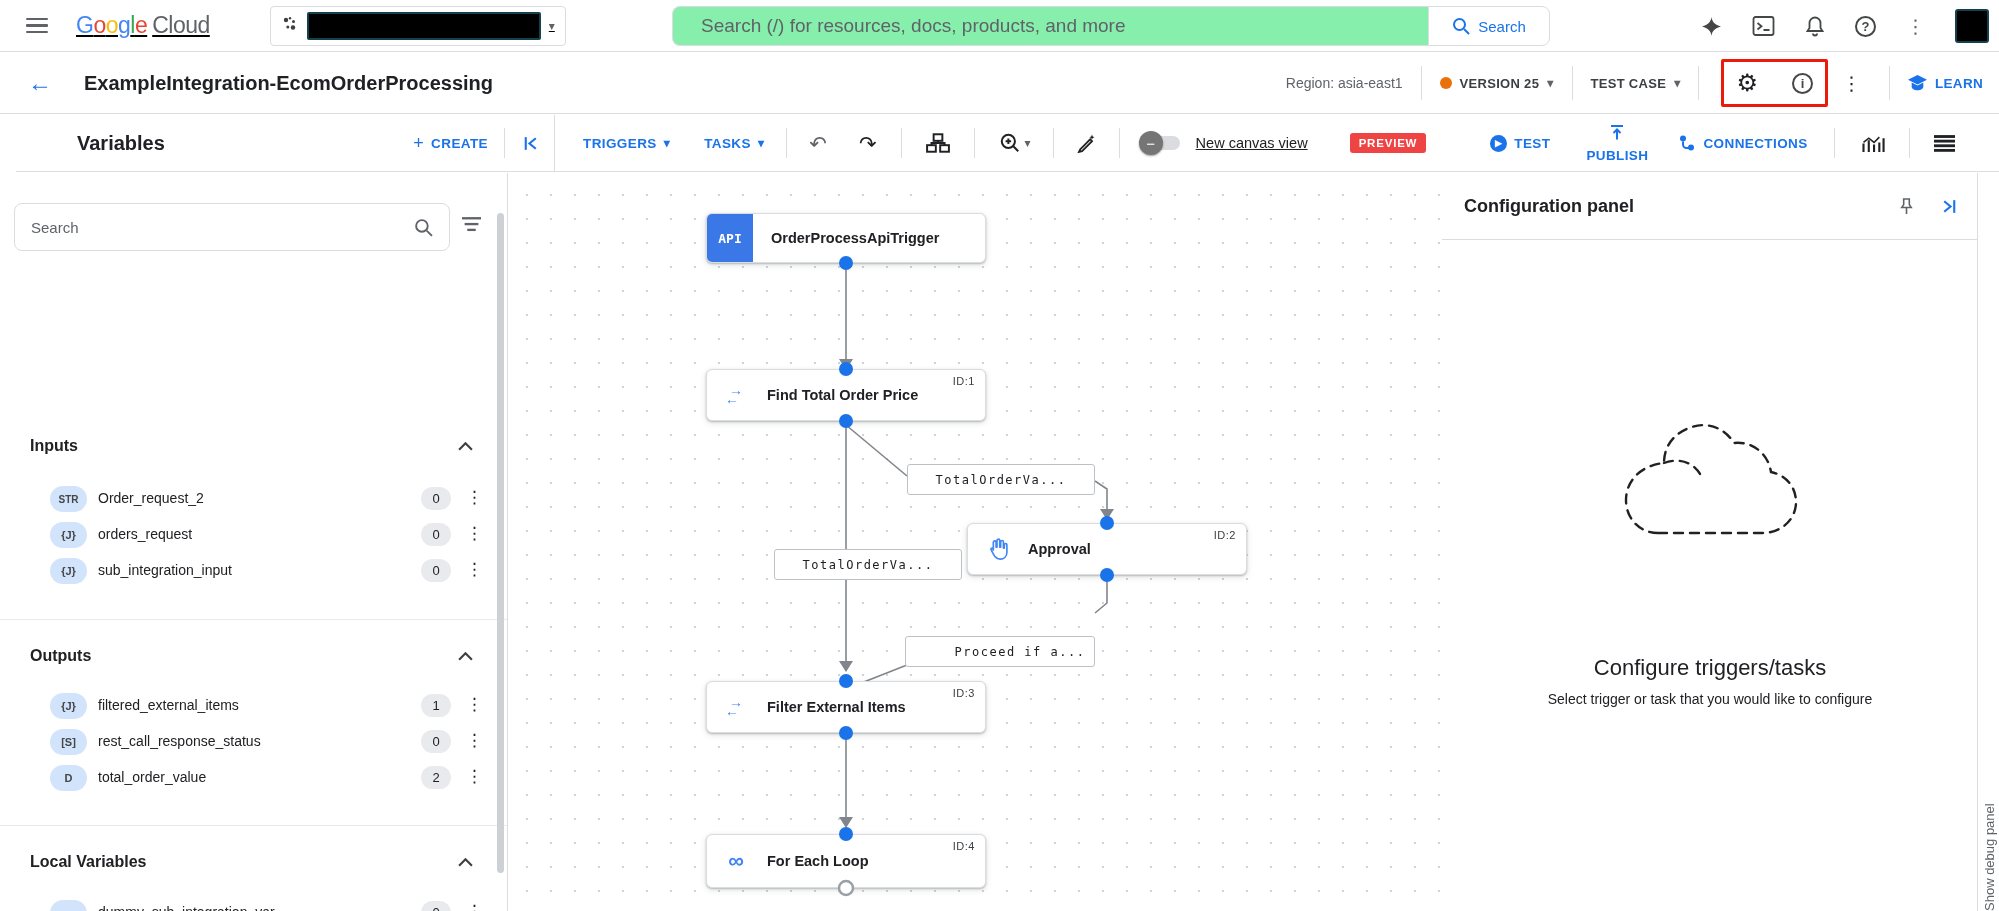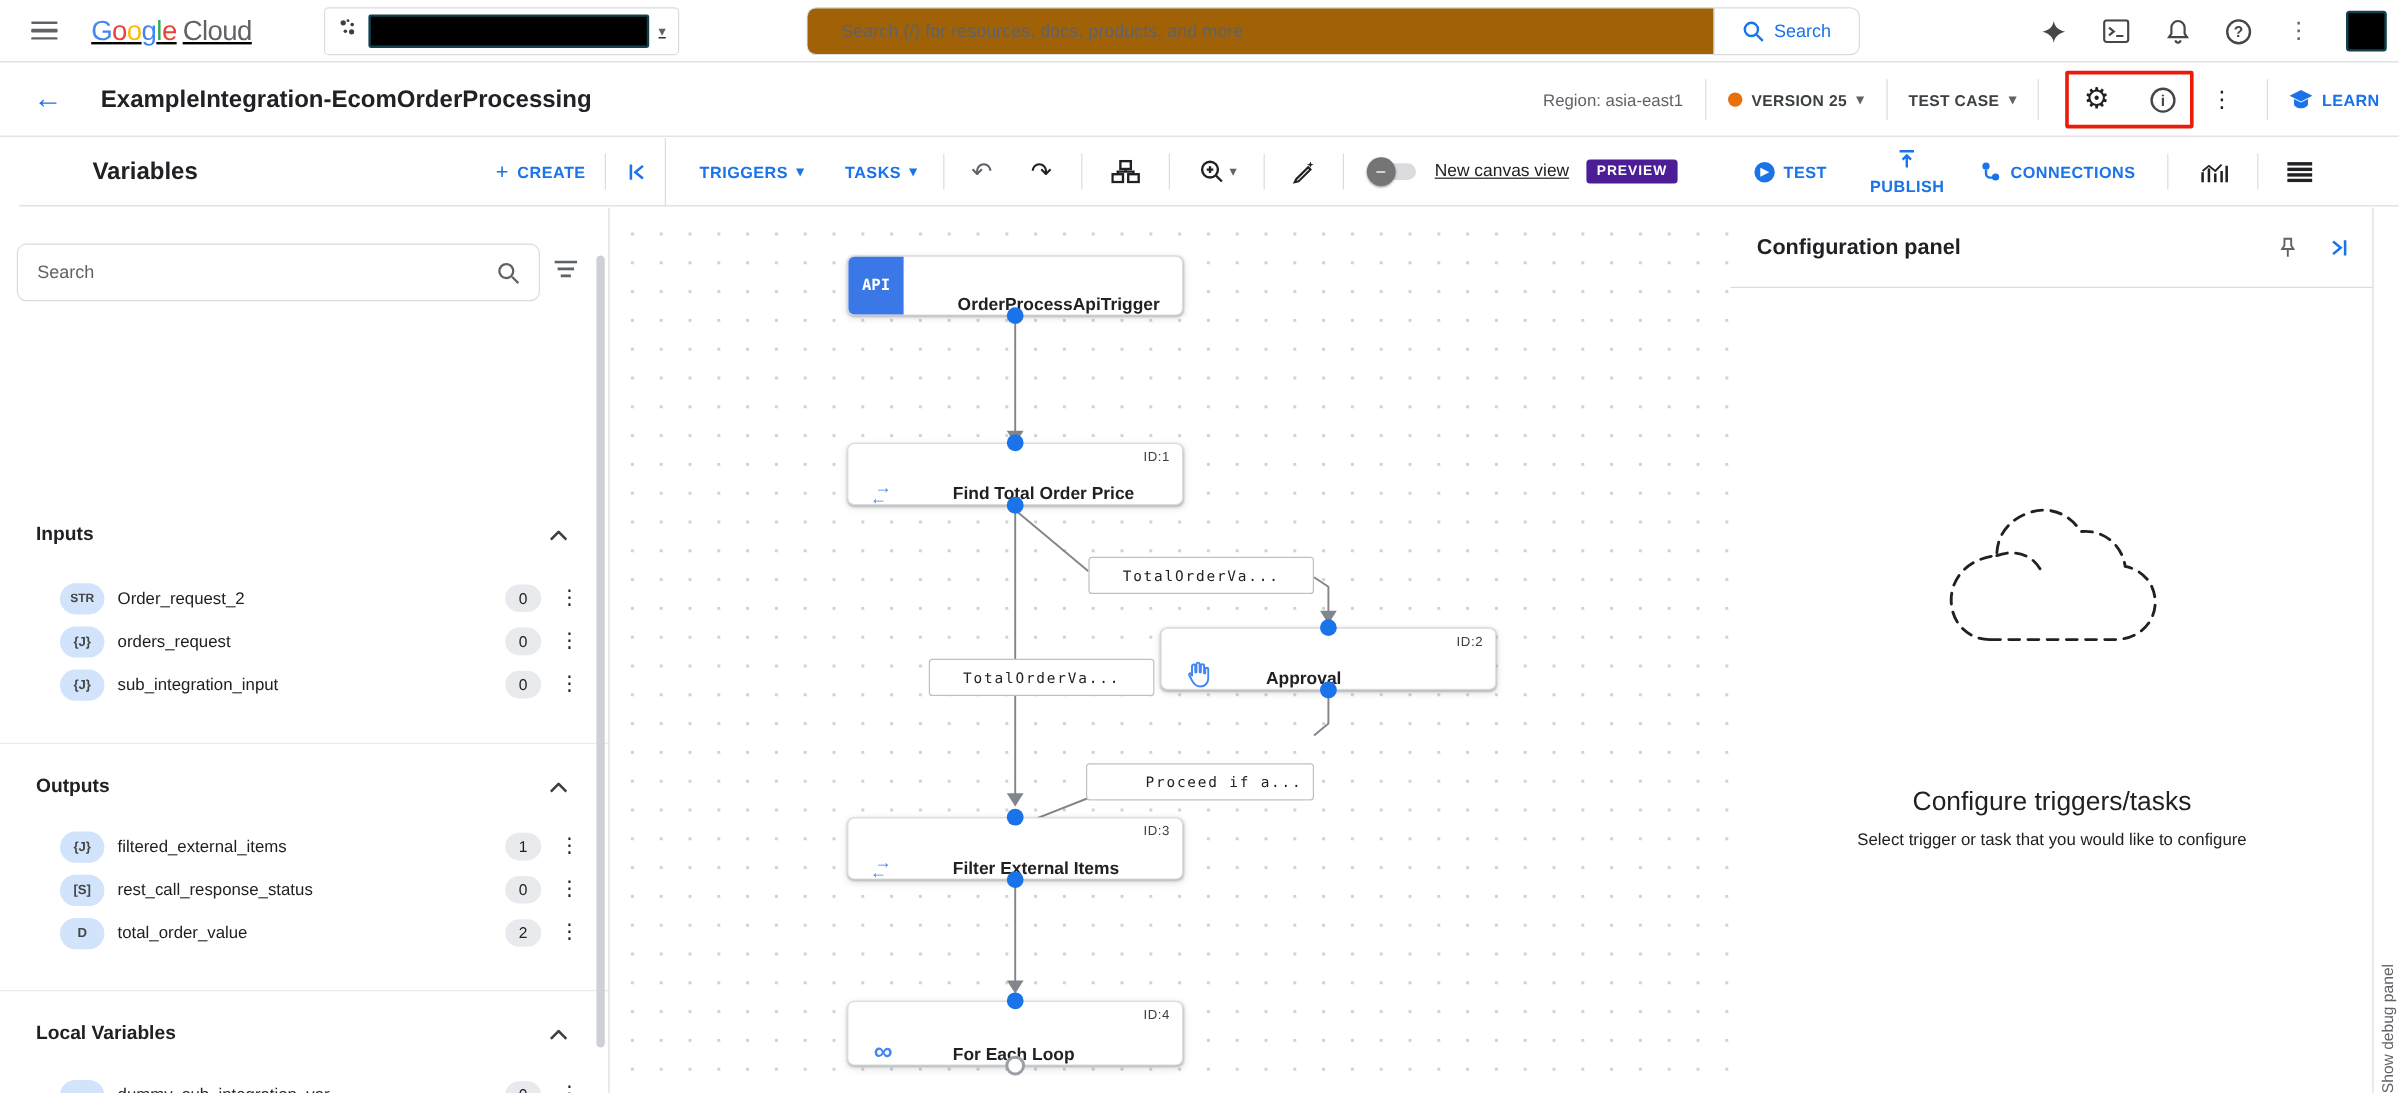--- a/index.html
+++ b/index.html
@@ -10,21 +10,21 @@
   .topbar { position:absolute; top:0; left:0; width:100%; height:52px; background:#fff; border-bottom:1px solid #dadce0; display:flex; align-items:center;text-decoration:underline; }
   .hamburger { width:22px; height:16px; margin-left:26px; display:flex; flex-direction:column; justify-content:space-between; cursor:pointer; }
   .hamburger i { display:block; height:2.4px; background:#5f6368; border-radius:1px; }
   .gc-logo { margin-left:28px; font-size:23px; letter-spacing:-0.5px; white-space:nowrap; }
   .gc-logo .c1{color:#4285F4}.gc-logo .c2{color:#EA4335}.gc-logo .c3{color:#FBBC05}.gc-logo .c4{color:#4285F4}.gc-logo .c5{color:#34A853}.gc-logo .c6{color:#EA4335}
   .gc-logo .cloud { color:#5f6368; margin-left:5px; }
   .proj-select { margin-left:60px; width:296px; height:40px; border:1px solid #dadce0; border-radius:4px; display:flex; align-items:center; padding:0 10px; cursor:pointer; }
   .proj-redacted { flex:1; height:28px; margin:0 8px; background:#000; border:2px solid #11424e; border-radius:2px; }
   .caret { font-size:12px; color:#5f6368; }
   .search-wrap { position:absolute; left:672px; top:6px; display:flex; }
-  .search-field { width:756px; height:40px; border:1px solid #dadce0; border-right:none; border-radius:8px 0 0 8px; padding:0 28px; font-size:15px; color:#202124; outline:none; background:#a16207; font-family:"Liberation Sans",sans-serif; }
+  .search-field { width:756px; height:40px; border:1px solid #dadce0; border-right:none; border-radius:8px 0 0 8px; padding:0 28px; font-size:19px; color:#202124; outline:none; background:#86efac; font-family:"Liberation Sans",sans-serif; }
   .search-field::placeholder { color:#5f6368; }
   .search-btn { width:122px; height:40px; border:1px solid #dadce0; border-radius:0 8px 8px 0; background:#fff; display:flex; align-items:center; justify-content:center; gap:8px; color:#1a73e8; font-size:15px; cursor:pointer; }
   .top-icons { position:absolute; right:10px; top:0; height:52px; display:flex; align-items:center; gap:30px; }
   .icon-btn { background:none; border:none; cursor:pointer; display:flex; align-items:center; justify-content:center; color:#444746; }
   .help-circle,.info-circle { width:21px; height:21px; border:2px solid #444746; border-radius:50%; font-size:13px; font-weight:bold; color:#444746; display:flex; align-items:center; justify-content:center; }
   .overflow-dots { font-size:19px; color:#5f6368; line-height:1; }
   .avatar { width:34px; height:34px; background:#000; border:2px solid #11424e; border-radius:3px; cursor:pointer; }
 
   
   .navbar { position:absolute; top:53px; left:0; width:100%; height:61px; background:#fff; border-bottom:1px solid #dadce0; display:flex; align-items:center; }
@@ -47,21 +47,21 @@
   .plus-glyph { font-size:18px; font-weight:normal; }
   .tb-sep { width:1px; height:30px; background:#dadce0; margin:0 16px; align-self:center; }
   .collapse-left { background:none; border:none; cursor:pointer; margin-right:14px; display:flex; }
   .tb-canvas { flex:1; display:flex; align-items:center; }
   .dd-btn { display:flex; align-items:center; gap:7px; background:none; border:none; color:#1a73e8; font-size:13.5px; font-weight:bold; letter-spacing:.4px; cursor:pointer; }
   .tool-ic { background:none; border:none; cursor:pointer; display:flex; align-items:center; gap:4px; color:#5f6368; }
   .undo-glyph,.redo-glyph { font-size:21px; color:#5f6368; line-height:1; }
   .toggle { width:38px; height:14px; background:#dadce0; border-radius:7px; position:relative; cursor:pointer; flex:none; }
   .toggle .knob { position:absolute; left:-3px; top:-5px; width:24px; height:24px; border-radius:50%; background:#757575; color:#fff; font-size:15px; display:flex; align-items:center; justify-content:center; box-shadow:0 1px 2px rgba(0,0,0,.4); }
   .toggle-label { font-size:14.5px; color:#202124; margin:0 14px 0 16px;text-decoration:underline; }
-  .preview-badge { background:#4c1d95; color:#fff; font-size:11.5px; font-weight:bold; letter-spacing:.8px; padding:4px 9px; border-radius:3px; }
+  .preview-badge { background:#ef4444; color:#fff; font-size:11.5px; font-weight:bold; letter-spacing:.8px; padding:4px 9px; border-radius:3px;margin-left:28px; }
   .play-circle { width:17px; height:17px; border-radius:50%; background:#1a73e8; color:#fff; font-size:9px; display:flex; align-items:center; justify-content:center; }
 
   
   .content { position:absolute; top:173px; left:0; width:1999px; height:738px; }
 
   
   .sidebar { position:absolute; left:0; top:0; width:508px; height:738px; background:#fff; border-right:1px solid #dadce0; overflow:hidden; }
   .sb-search { position:absolute; left:14px; top:30px; width:436px; height:48px; border:1px solid #dadce0; border-radius:8px; display:flex; align-items:center; padding:0 16px; }
   .sb-search input { flex:1; border:none; outline:none; font-size:15px; color:#202124; font-family:"Liberation Sans",sans-serif; }
   .sb-search input::placeholder { color:#5f6368; }
@@ -74,21 +74,21 @@
   .count-pill { position:absolute; left:421px; top:6px; width:30px; height:23px; background:#e9eaed; border-radius:12px; font-size:13px; color:#202124; display:flex; align-items:center; justify-content:center; }
   .row-dots { position:absolute; left:466px; top:5px; font-size:17px; color:#202124; background:none; border:none; cursor:pointer; line-height:1.4; }
   .sb-divider { position:absolute; left:0; width:507px; height:1px; background:#e8eaed; }
   .cut-pill { position:absolute; left:50px; top:730px; width:37px; height:26px; background:#d2e3fc; border-radius:13px; }
   .sb-scroll { position:absolute; right:3px; top:40px; width:7px; height:660px; background:#cdd1d6; border-radius:4px; }
 
   
   .canvas { position:absolute; left:509px; top:0; width:933px; height:738px; background:#fff; background-image:radial-gradient(circle, #ced3d9 1.3px, transparent 1.5px); background-size:24px 24px; background-position:6px 10px; }
   .edges { position:absolute; left:0; top:0; z-index:1; }
   .dots-layer { position:absolute; left:0; top:0; z-index:4; pointer-events:none; }
-  .node { position:absolute; z-index:3; width:280px; height:52px; background:#fff; border:1px solid #dadce0; border-radius:6px; box-shadow:0 1px 2px rgba(60,64,67,.3), 0 2px 6px rgba(60,64,67,.15); display:flex; align-items:flex-end; cursor:pointer;gap:27px; }
+  .node { position:absolute; z-index:3; width:280px; height:52px; background:#fff; border:1px solid #dadce0; border-radius:6px; box-shadow:0 1px 2px rgba(60,64,67,.3), 0 2px 6px rgba(60,64,67,.15); display:flex; align-items:center; cursor:pointer; }
   .node-label { font-size:14.5px; font-weight:bold; color:#202124; margin-left:18px; white-space:nowrap; }
   .node-id { position:absolute; top:5px; right:10px; font-size:11px; color:#3c4043; letter-spacing:.5px; }
   .api-block { width:46px; height:100%; background:#3b78e7; border-radius:5px 0 0 5px; color:#fff; font-family:"DejaVu Sans Mono",monospace; font-size:13px; font-weight:bold; display:flex; align-items:center; justify-content:center; }
   .task-icon { margin-left:16px; display:flex; align-items:center; justify-content:center; width:26px; }
   .merge-ic { display:flex; flex-direction:column; color:#4285f4; font-weight:bold; font-size:14px; line-height:9px; }
   .merge-ic span:last-child { margin-left:-4px; }
   .loop-ic { color:#4285f4; font-size:22px; font-weight:bold; line-height:1; }
   .edge-label { position:absolute; z-index:2; background:#fff; border:1px solid #bdc1c6; border-radius:3px; height:31px; display:flex; align-items:center; justify-content:center; font-family:"DejaVu Sans Mono",monospace; font-size:12px; letter-spacing:1.5px; color:#202124; cursor:pointer; }
 
   

